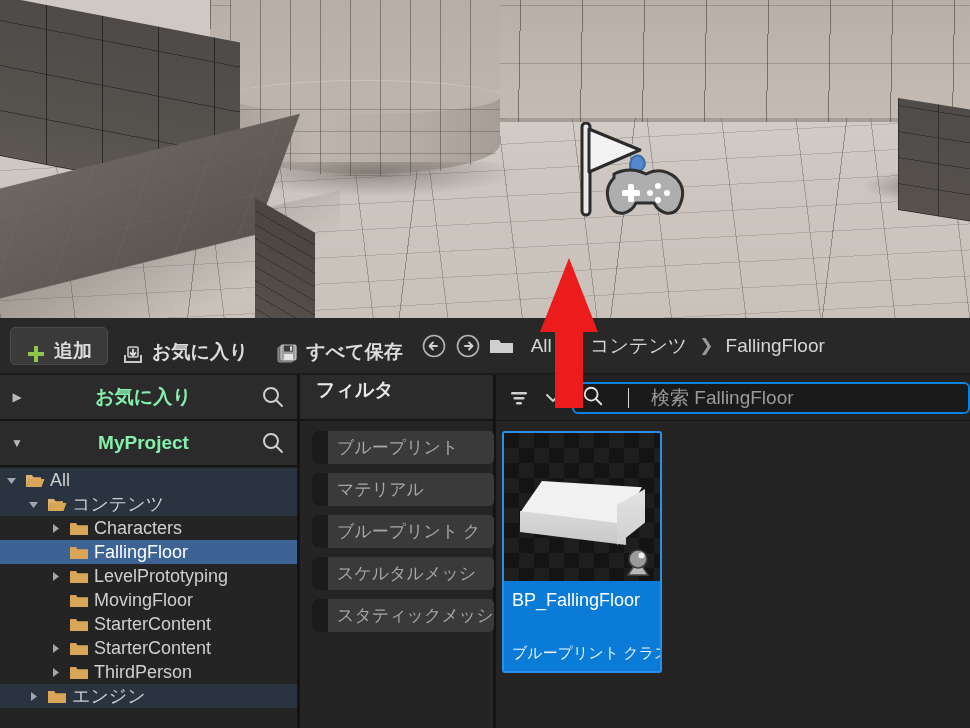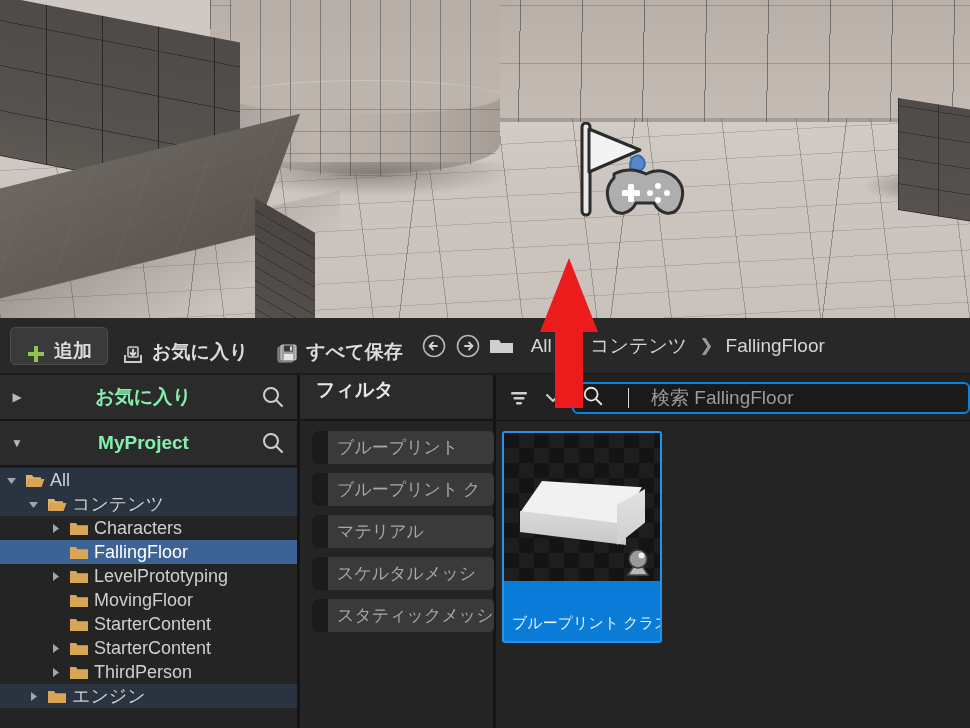--- a/index.html
+++ b/index.html
@@ -582,25 +582,25 @@
 
     <div id="filter-panel">
       <div class="filter-header">フィルタ</div>
       <div id="filter-list">
           <div class="filter-chip">
             <span class="chip-swatch"></span>
             <span class="chip-label">ブループリント</span>
           </div>
           <div class="filter-chip">
             <span class="chip-swatch"></span>
-            <span class="chip-label">ブループリント ク</span>
+            <span class="chip-label">マテリアル</span>
           </div>
           <div class="filter-chip">
             <span class="chip-swatch"></span>
-            <span class="chip-label">マテリアル</span>
+            <span class="chip-label">ブループリント ク</span>
           </div>
           <div class="filter-chip">
             <span class="chip-swatch"></span>
             <span class="chip-label">スケルタルメッシ</span>
           </div>
           <div class="filter-chip">
             <span class="chip-swatch"></span>
             <span class="chip-label">スタティックメッシ</span>
           </div>
         </div>
@@ -641,20 +641,21 @@
             <div id="slab-front"></div>
             <div id="slab-right"></div>
             <div id="thumb-badge">
               <svg width="34" height="30" viewBox="0 0 34 30">
                 <path d="M7 28 L13 19 L21 19 L27 28 Z" fill="#b9b9b9" stroke="#4a4a4a" stroke-width="1.4"></path>
                 <circle cx="17" cy="12" r="9" fill="#9a9a9a" stroke="#3d3d3d" stroke-width="1.6"></circle>
                 <circle cx="20.5" cy="8.5" r="3" fill="#f0f0f0"></circle>
               </svg>
             </div>
           </div>
+          <div id="tile-name">BP_FallingFloor</div>
           <div id="tile-type">ブループリント クラス</div>
         </div>
       </div>
     </div>
   </div>
 
   <div id="red-arrow">
     <svg width="62" height="152" viewBox="0 0 62 152">
       <path d="M31 2 L60 76 L45 76 L45 152 L17 152 L17 76 L2 76 Z" fill="#ED1C1C"></path>
     </svg>

